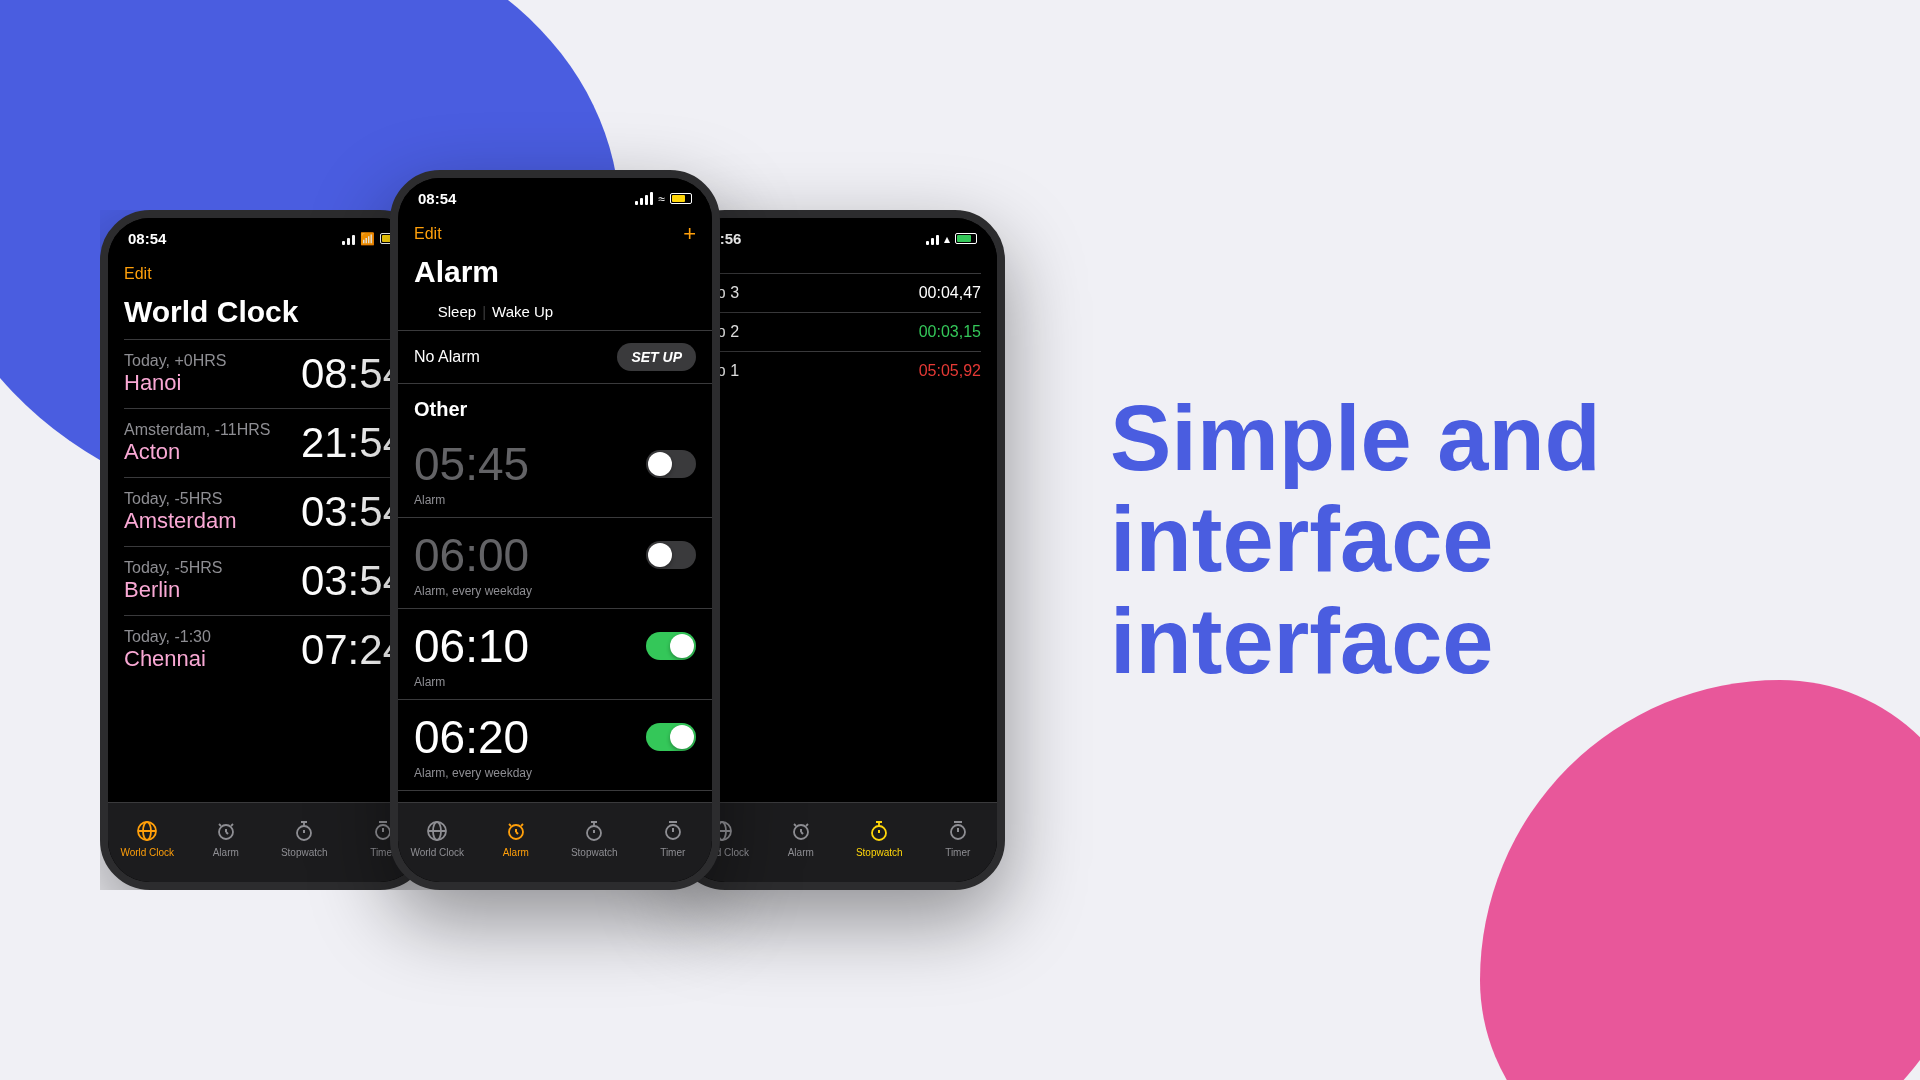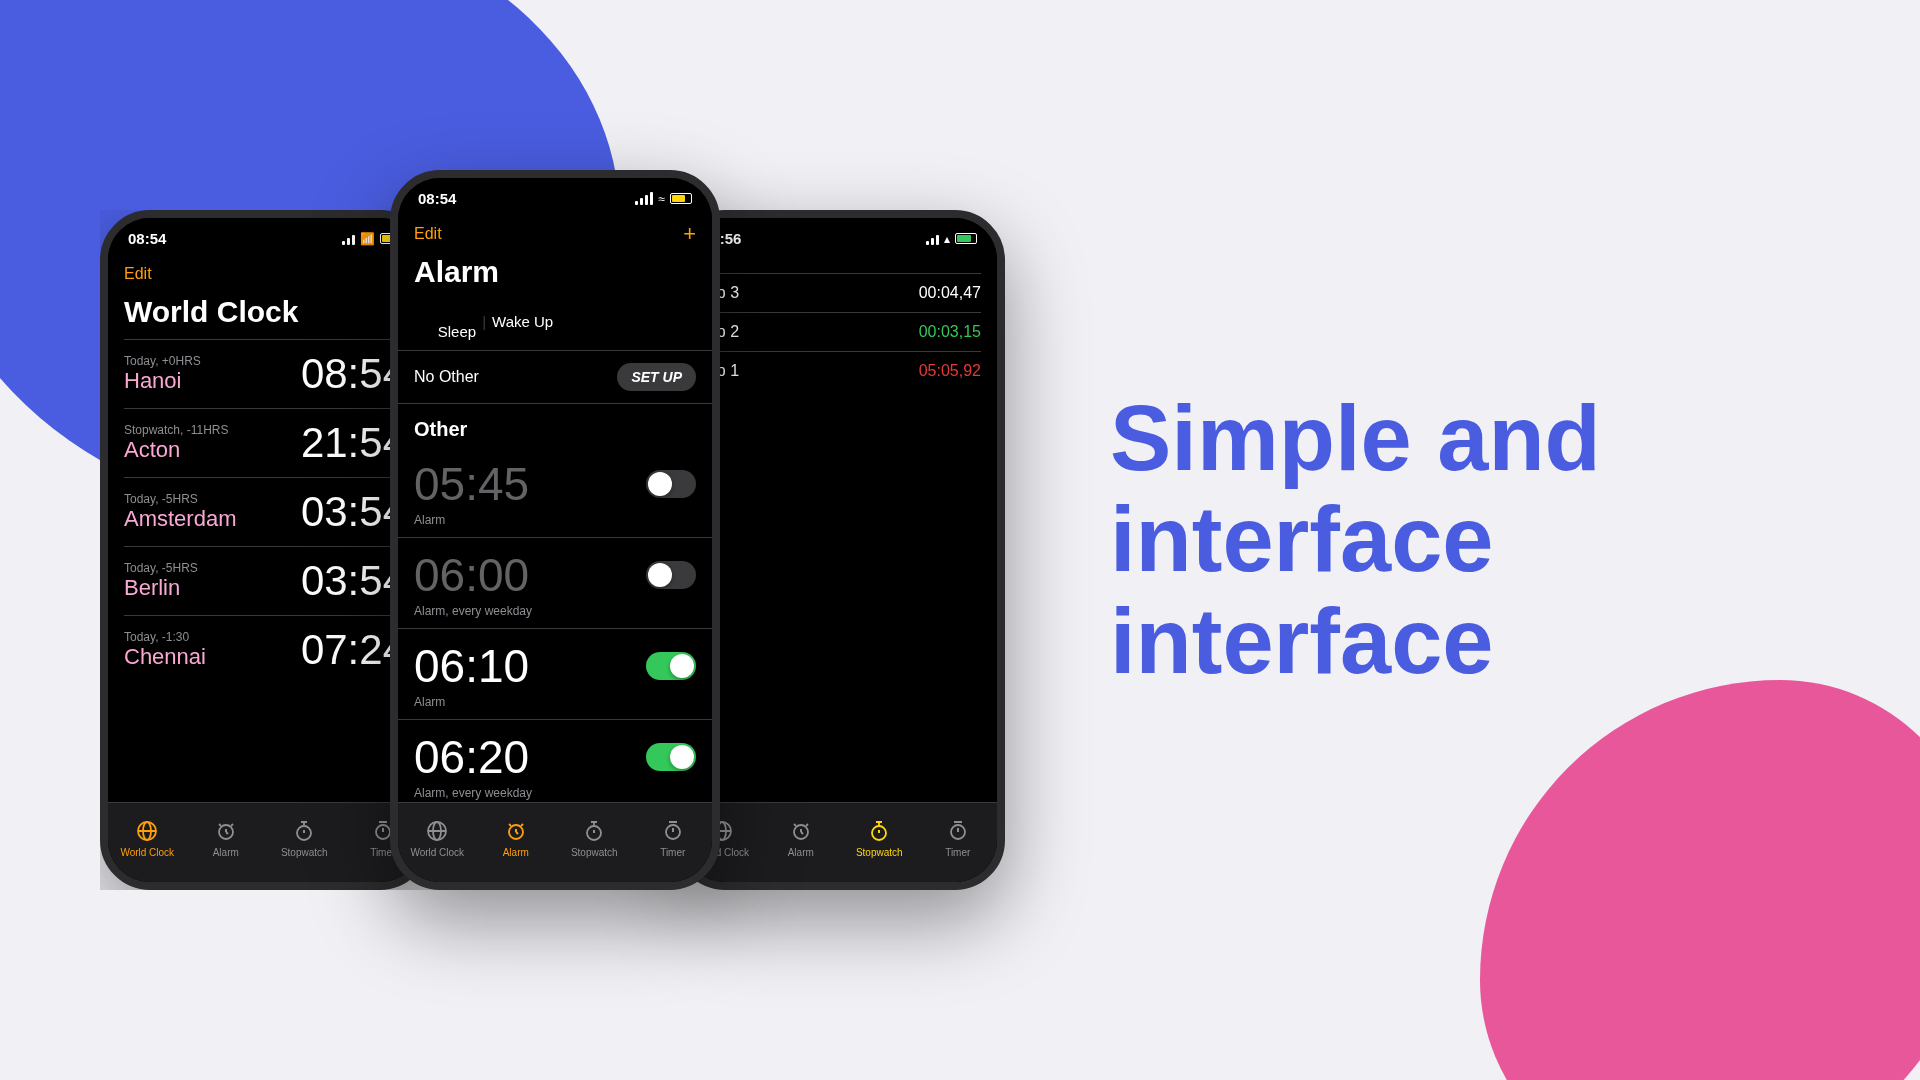--- a/index.html
+++ b/index.html
@@ -159,21 +159,21 @@
     }
     .wc-list { padding: 0 16px; }
     .wc-item {
       display: flex;
       justify-content: space-between;
       align-items: center;
       border-top: 0.5px solid #3a3a3c;
       padding: 10px 0;
     }
     .wc-item-left {}
-    .wc-item-offset { font-size: 12px; color: #8e8e93; }
+    .wc-item-offset { font-size: 16px; color: #8e8e93; }
     .wc-item-city { font-size: 22px; color: #f9a8d4; font-weight: 300; }
     .wc-item-time { font-size: 42px; color: #fff; font-weight: 200; }
 
     
     .tab-bar {
       position: absolute;
       bottom: 0;
       left: 0;
       right: 0;
       height: 80px;
@@ -217,21 +217,21 @@
     .alarm-add { color: #ff9f0a; font-size: 22px; }
     .alarm-title { font-size: 30px; font-weight: 700; color: #fff; padding: 4px 16px 8px; }
     .alarm-sleep-row {
       display: flex;
       align-items: center;
       gap: 6px;
       padding: 6px 16px 10px;
       border-bottom: 0.5px solid #3a3a3c;
     }
     .sleep-icon { font-size: 14px; }
-    .sleep-text { color: #fff; font-size: 15px; margin-top: 20px; }
+    .sleep-text { color: #fff; font-size: 15px; }
     .sleep-sep { color: #3a3a3c; font-size: 15px; }
     .wakeup-text { color: #fff; font-size: 15px; }
 
     .no-alarm-row {
       display: flex;
       justify-content: space-between;
       align-items: center;
       padding: 12px 16px;
       border-bottom: 0.5px solid #3a3a3c;
     }
@@ -409,21 +409,21 @@
         <div class="wc-list">
           <div class="wc-item">
             <div class="wc-item-left">
               <div class="wc-item-offset">Today, +0HRS</div>
               <div class="wc-item-city">Hanoi</div>
             </div>
             <div class="wc-item-time">08:54</div>
           </div>
           <div class="wc-item">
             <div class="wc-item-left">
-              <div class="wc-item-offset">Stopwatch, -11HRS</div>
+              <div class="wc-item-offset">Amsterdam, -11HRS</div>
               <div class="wc-item-city">Acton</div>
             </div>
             <div class="wc-item-time">21:54</div>
           </div>
           <div class="wc-item">
             <div class="wc-item-left">
               <div class="wc-item-offset">Today, -5HRS</div>
               <div class="wc-item-city">Amsterdam</div>
             </div>
             <div class="wc-item-time">03:54</div>
@@ -518,21 +518,21 @@
         <div class="alarm-title">Alarm</div>
 
         <div class="alarm-sleep-row">
           <span class="sleep-icon">🛏</span>
           <span class="sleep-text">Sleep</span>
           <span class="sleep-sep"> | </span>
           <span class="wakeup-text">Wake Up</span>
         </div>
 
         <div class="no-alarm-row">
-          <span class="no-alarm-text">No Other</span>
+          <span class="no-alarm-text">No Alarm</span>
           <button class="setup-btn">SET UP</button>
         </div>
 
         <div class="other-label">Other</div>
 
         <div class="alarm-item">
           <div class="alarm-item-row">
             <span class="alarm-time dimmed">05:45</span>
             <div class="toggle off">
               <div class="toggle-knob"></div>

